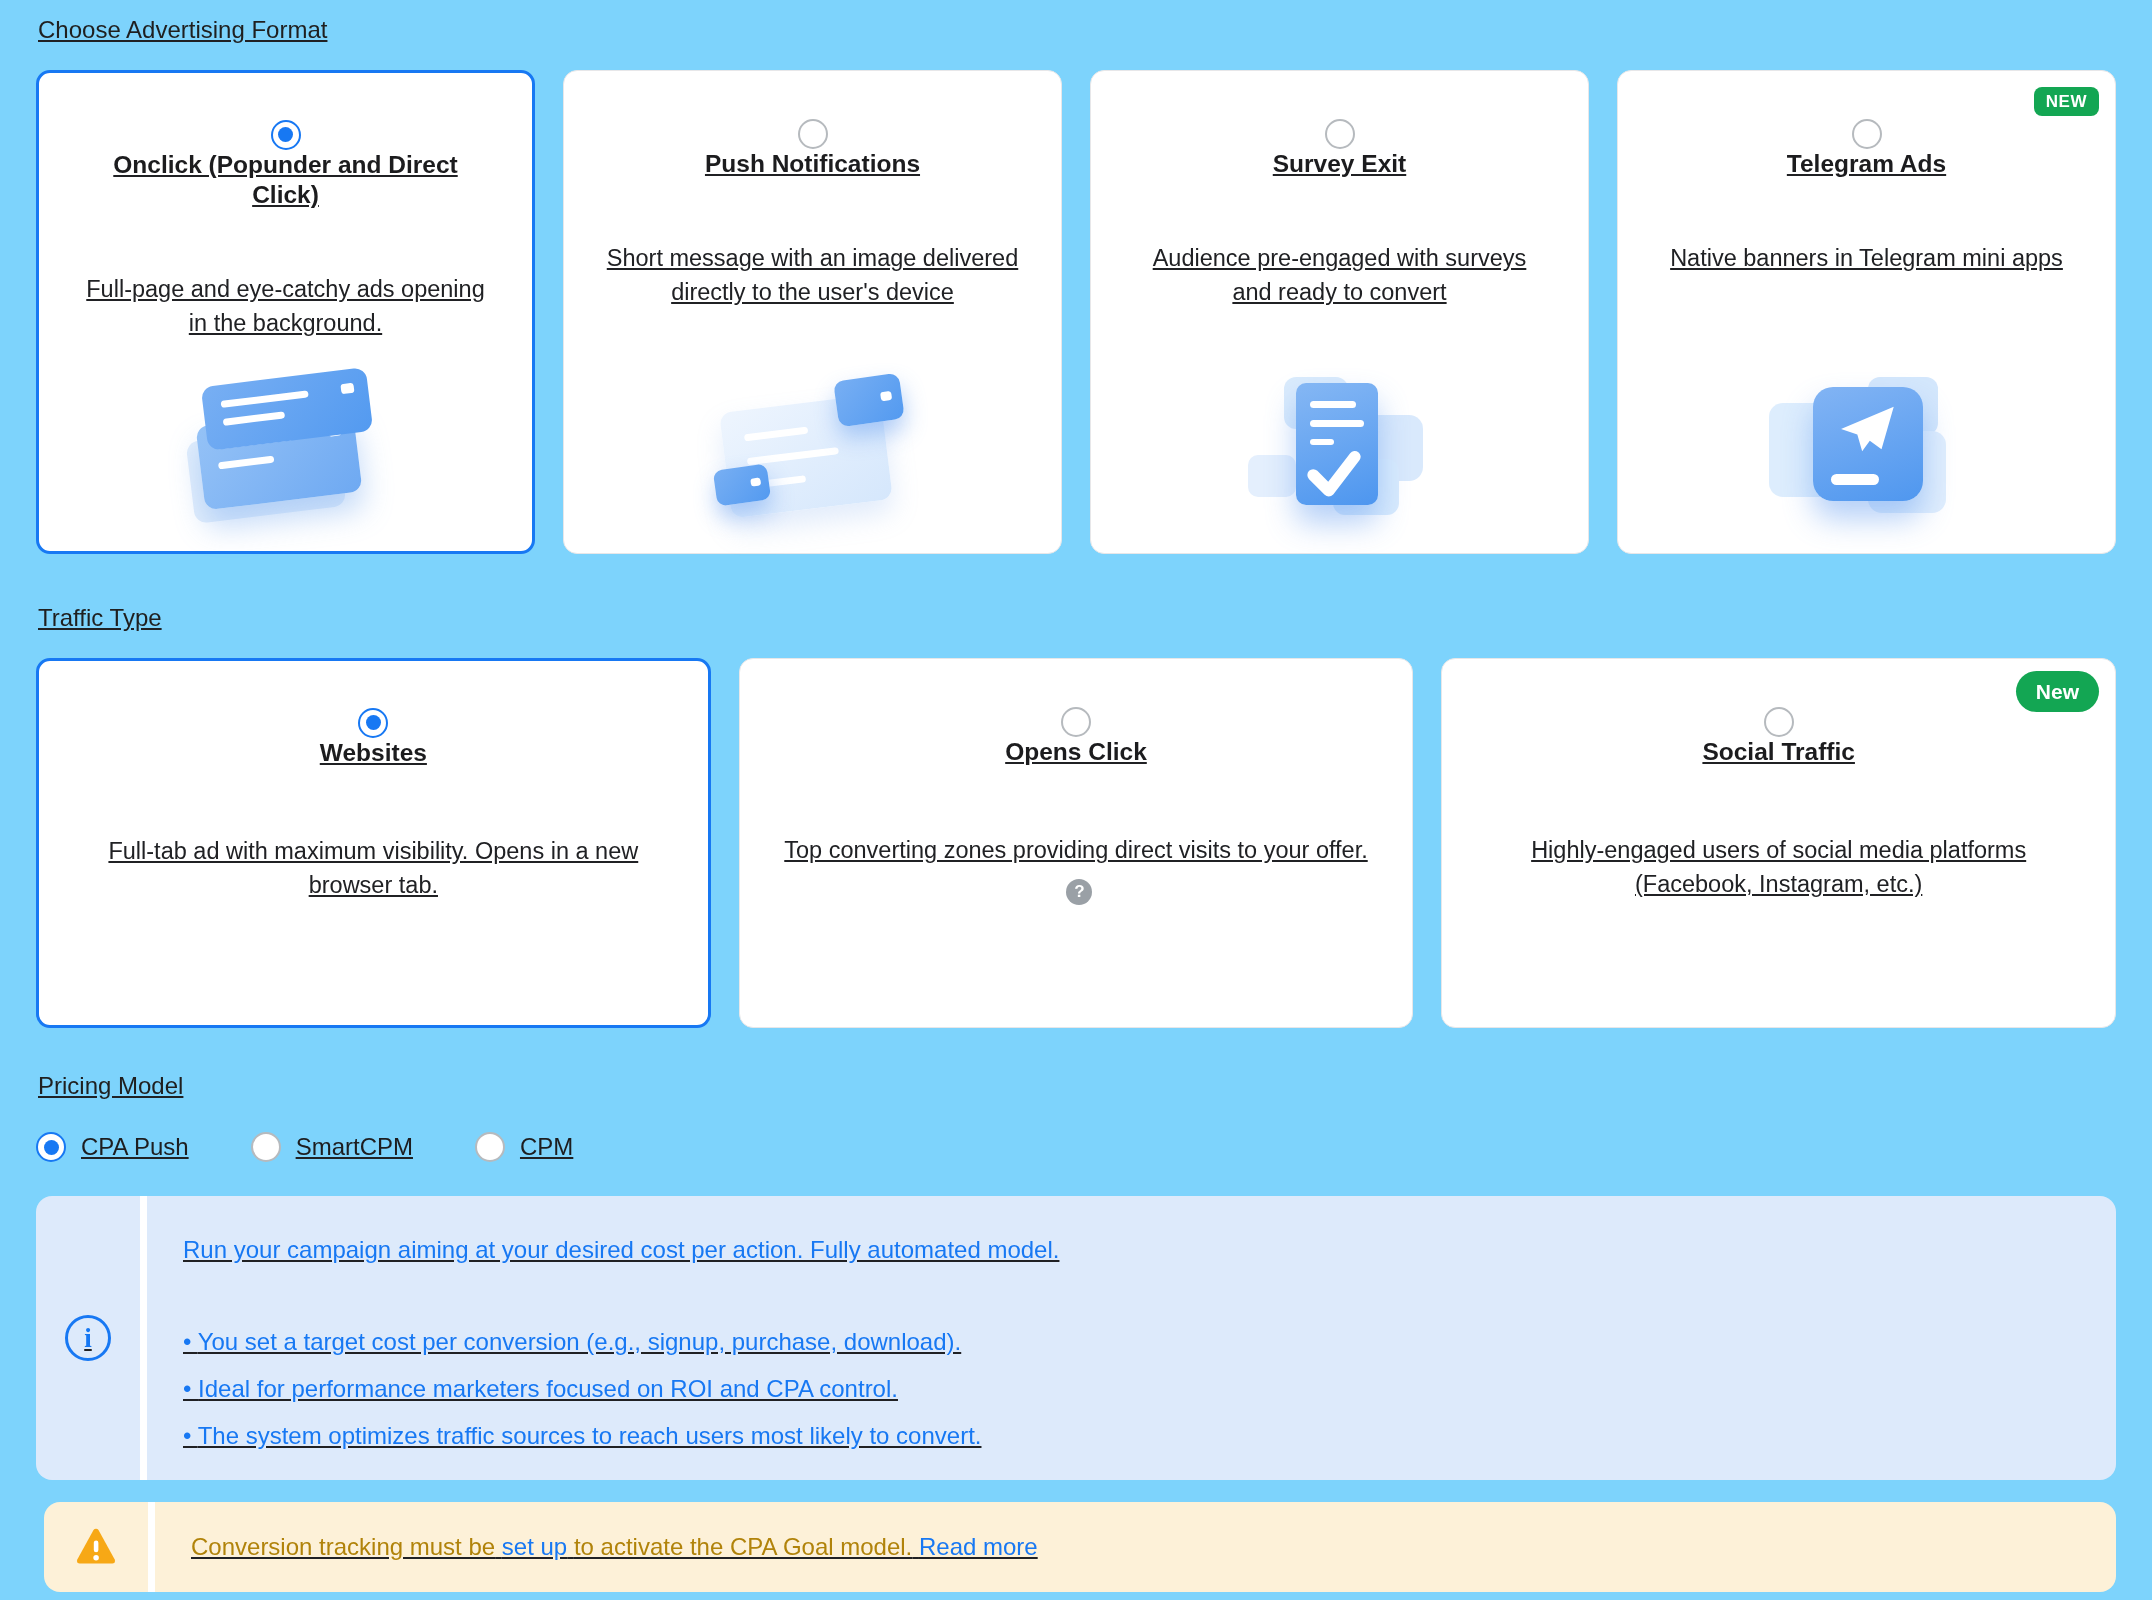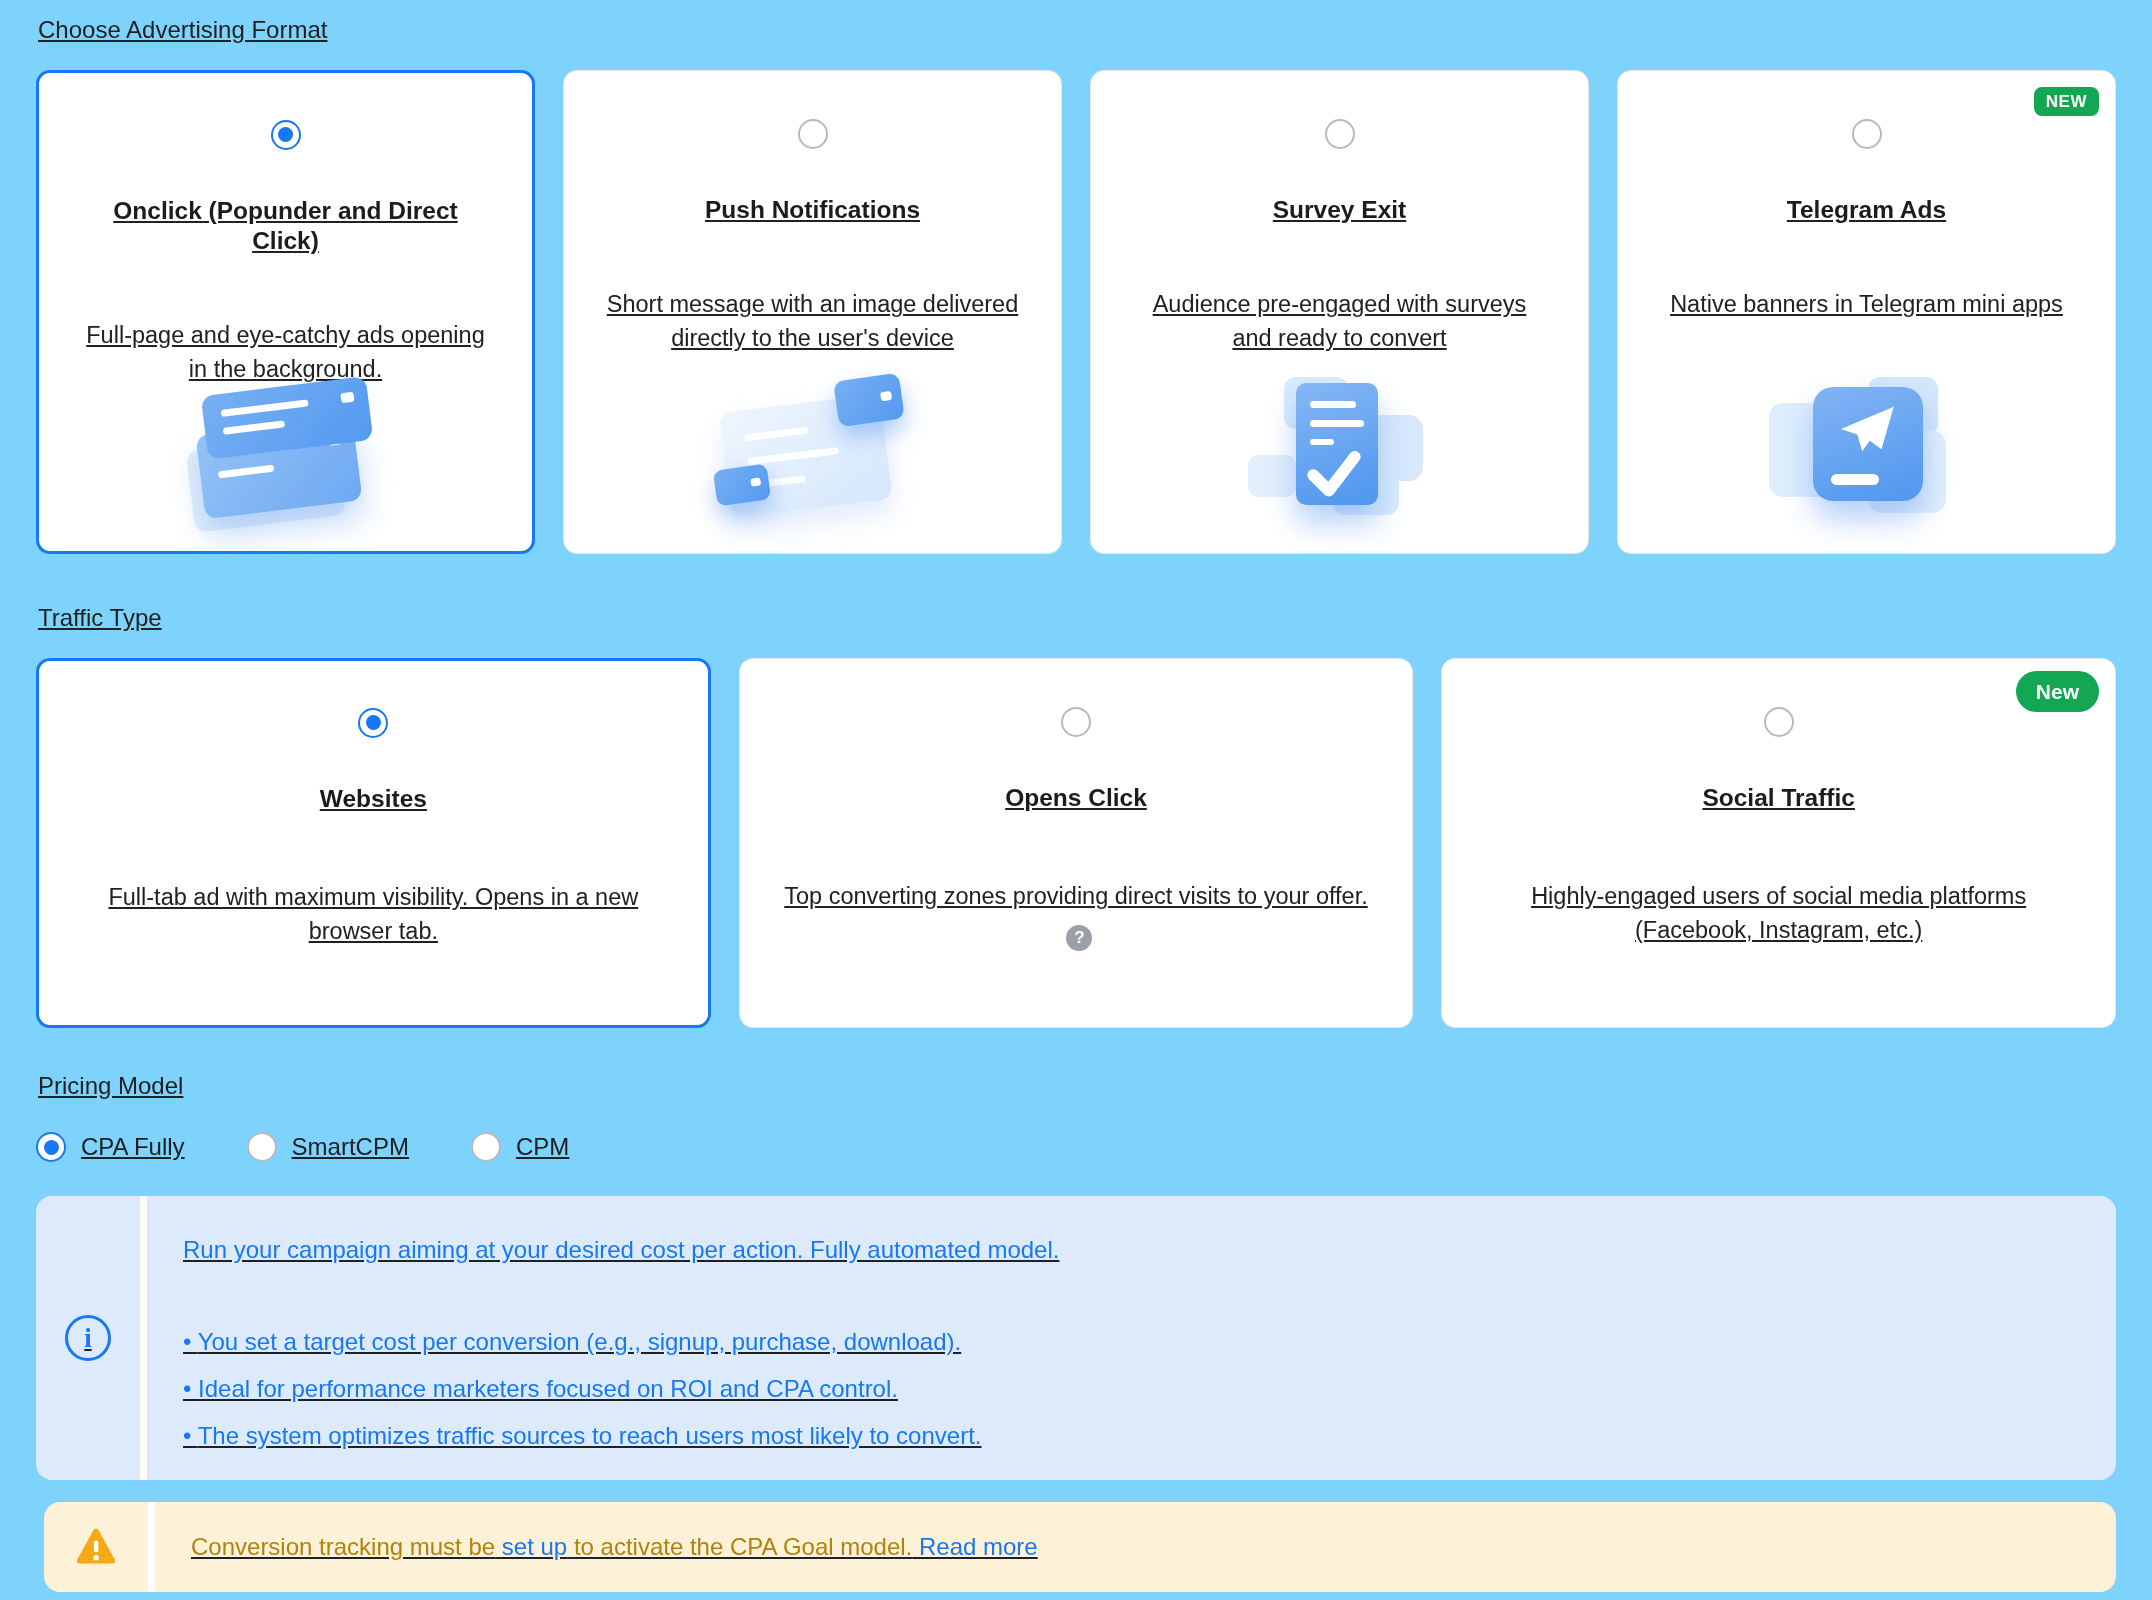--- a/index.html
+++ b/index.html
@@ -47,21 +47,21 @@
     display:flex;align-items:center;justify-content:center;flex:0 0 auto;
     background:#fff;
   }
   .radio .radio-dot{display:none;}
   .radio.checked{border-color:var(--accent-blue);}
   .radio.checked .radio-dot{
     display:block;width:15px;height:15px;border-radius:50%;
     background:var(--accent-blue);
   }
   .card-title{
-    margin-top:46px;font-size:24.5px;font-weight:700;color:var(--title-text);
+    font-size:24.5px;font-weight:700;color:var(--title-text);
     line-height:30px;
   }
   .card-desc{
     margin-top:62px;font-size:23.5px;line-height:34px;color:var(--body-text);
     max-width:620px;
   }
   .row-traffic .card-desc{margin-top:66px;}
   .help-icon{
     display:inline-flex;width:26px;height:26px;border-radius:50%;
     background:#9aa0a6;color:#fff;font-size:17px;font-weight:700;
@@ -263,21 +263,21 @@
   </div>
 
   <div class="section sec3">
     <div class="section-label">Pricing Model</div>
 
     <div class="pricing-options">
       <div class="pricing-option">
         <span class="radio checked">
             <span class="radio-dot"></span>
           </span>
-        <span class="opt-label">CPA Fully</span>
+        <span class="opt-label">CPA Push</span>
       </div>
       <div class="pricing-option">
         <span class="radio"></span>
         <span class="opt-label">SmartCPM</span>
       </div>
       <div class="pricing-option">
         <span class="radio"></span>
         <span class="opt-label">CPM</span>
       </div>
     </div>

